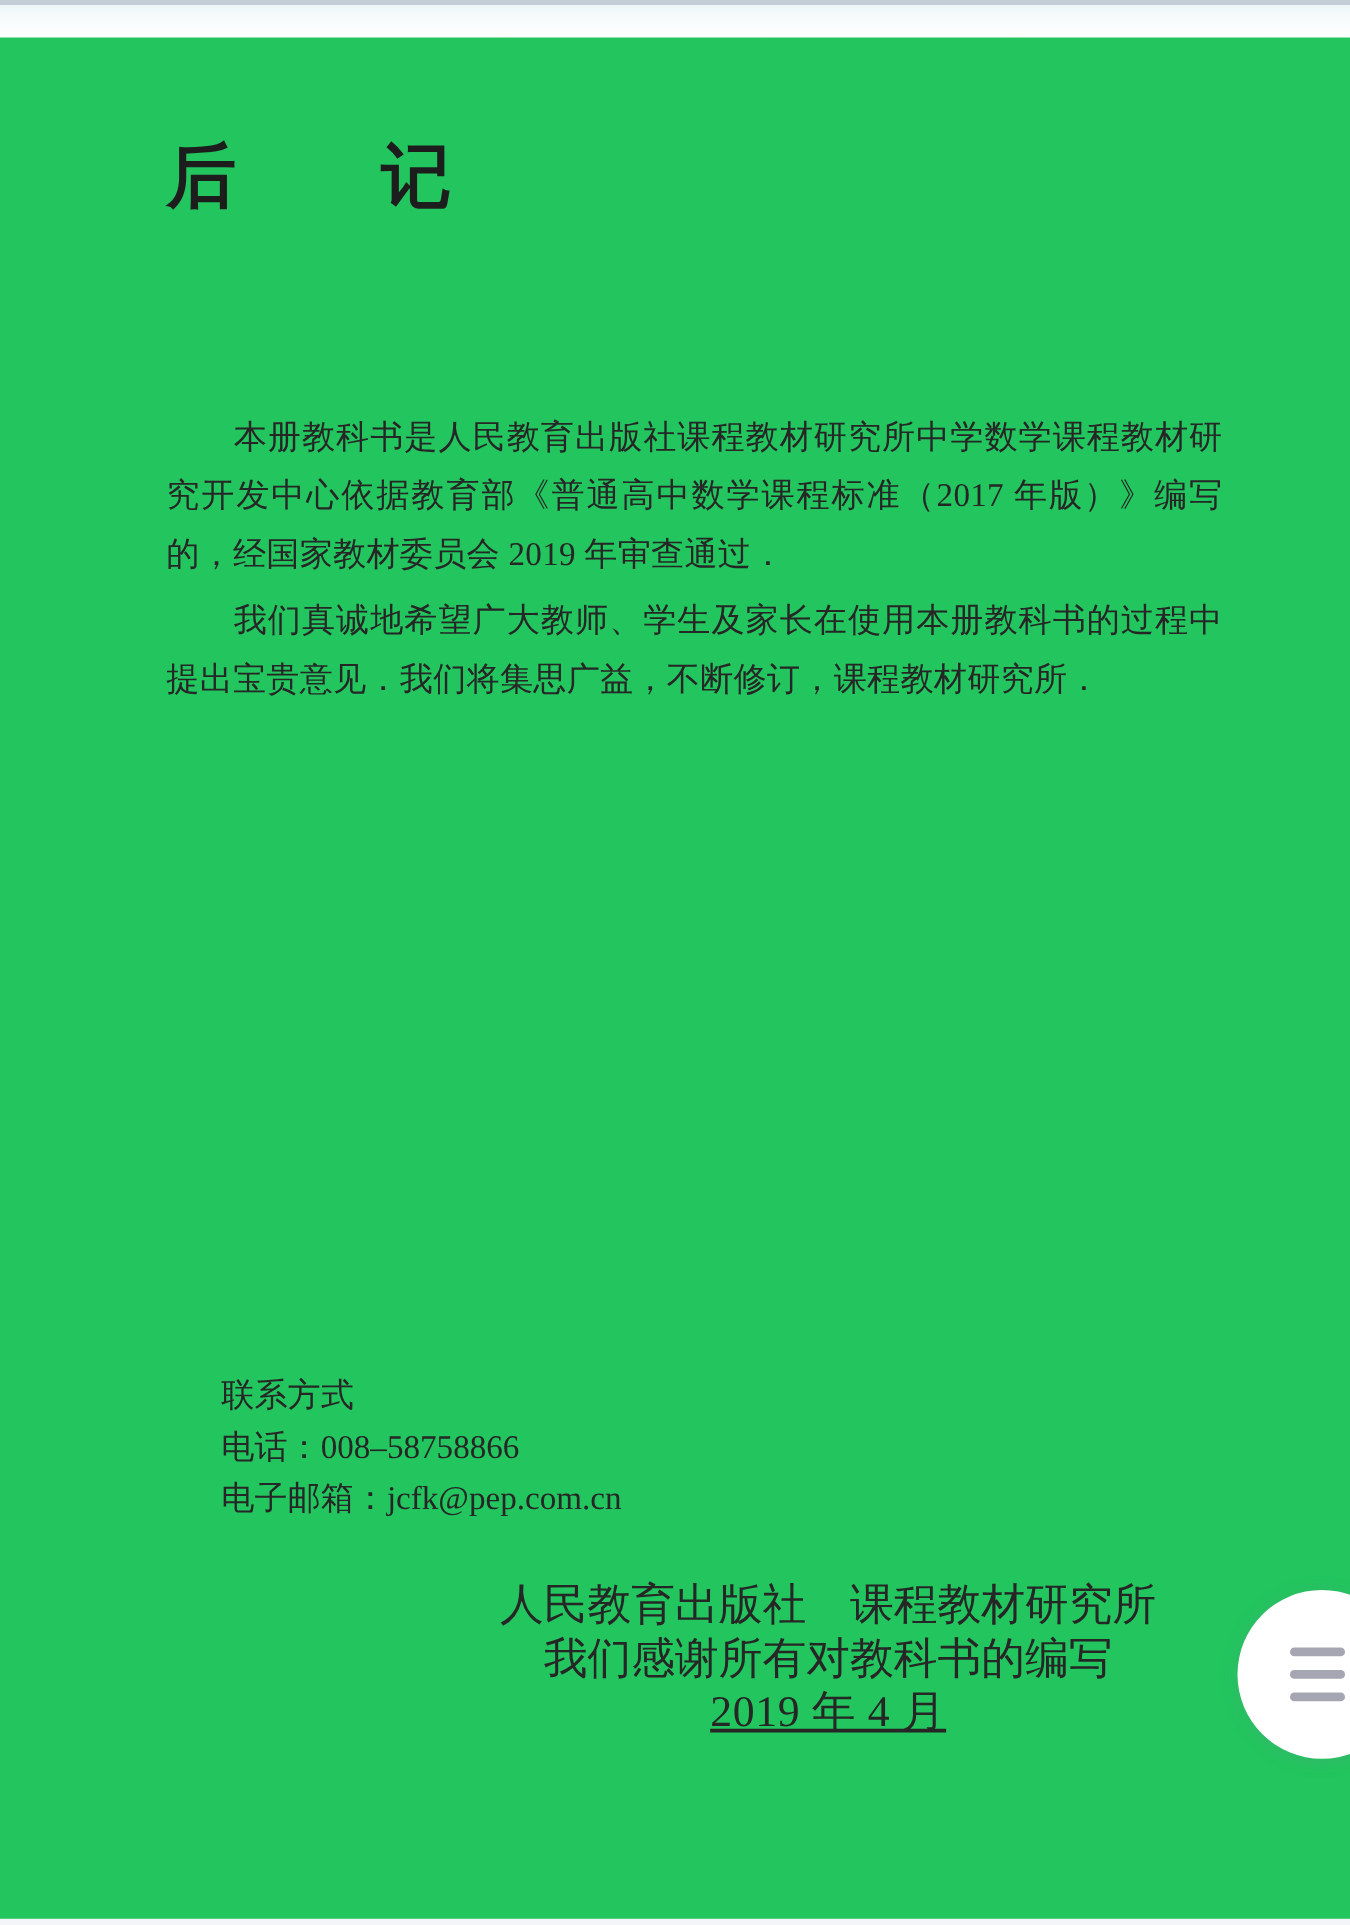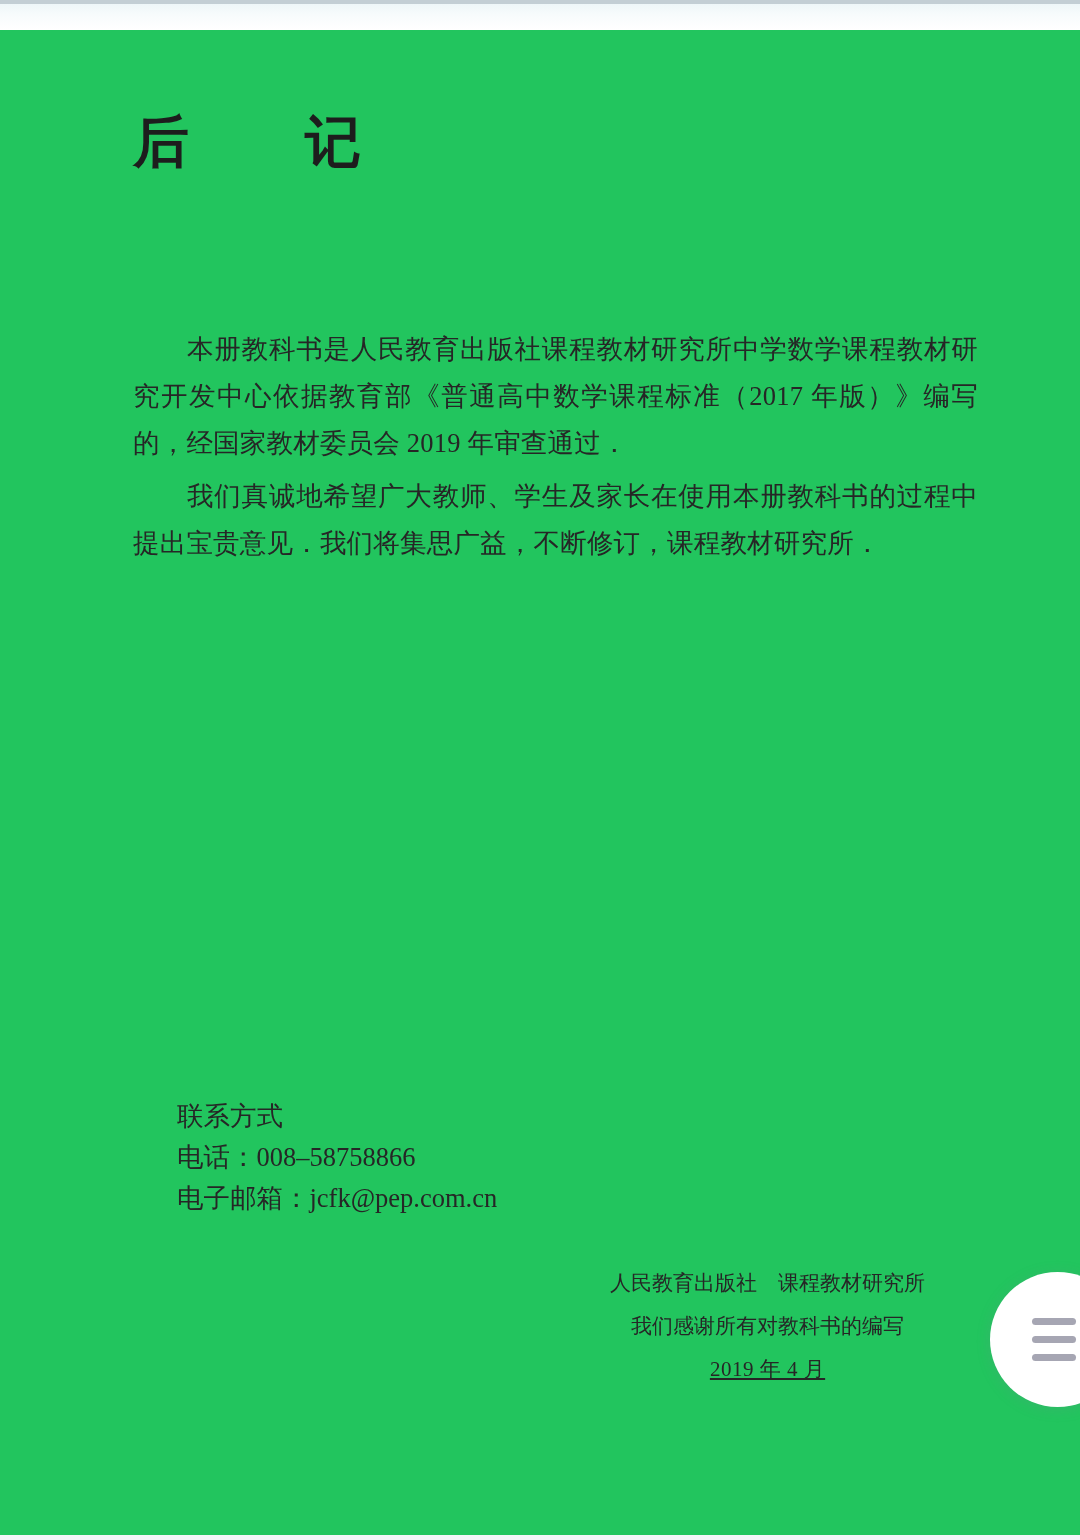--- a/index.html
+++ b/index.html
@@ -91,21 +91,21 @@
   }
 
   
   #signature-block {
     position: absolute;
     right: 155px;
     top: 1262px;
     text-align: center;
   }
   .sig-line {
-    font-size: 21px;
+    font-size: 35px;
     line-height: 43px;
     color: #262626;
     white-space: pre;
     margin-left: 44px;
   }
   .sig-line.sig-date { letter-spacing: 0.5px; text-decoration: underline; }
 
   
   #floating-menu-button {
     position: absolute;

